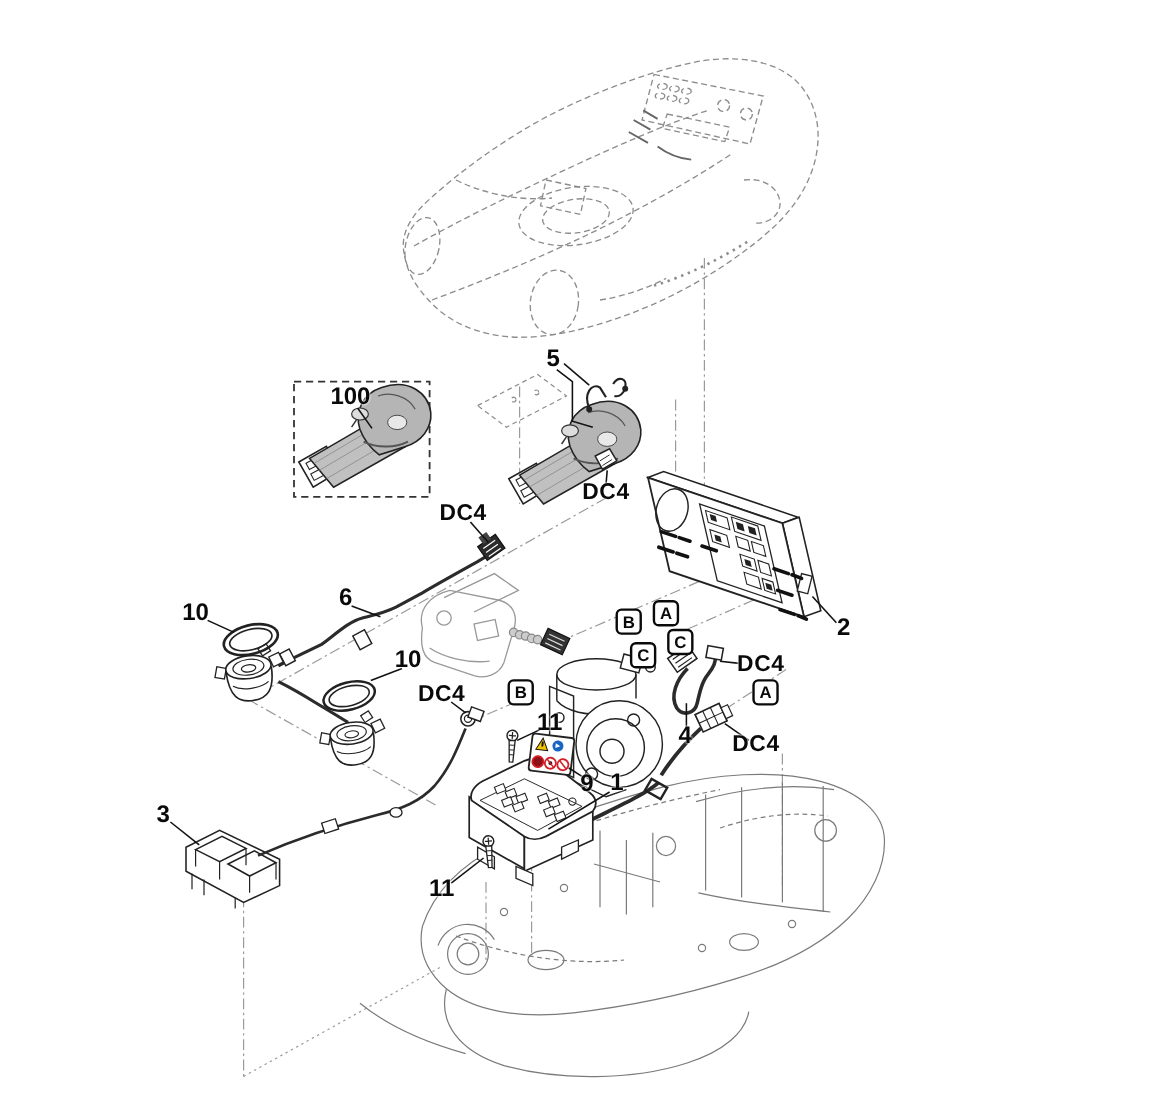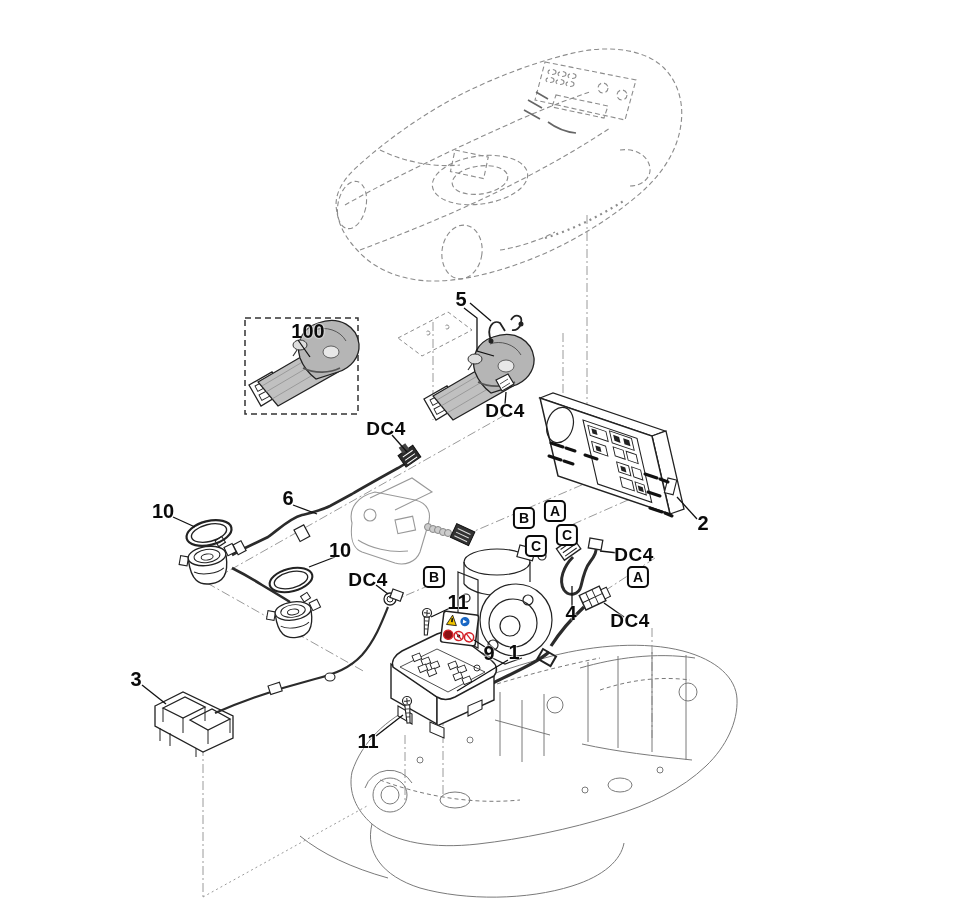--- a/index.html
+++ b/index.html
@@ -372,21 +372,21 @@
     <path d="M508,660 L457,691"></path>
     <path d="M572,606 L572,586"></path>
     <path d="M505,404 L506,392"></path>
     <path d="M392,435 L407,452"></path>
     <path d="M376,585 L388,594"></path>
     <path d="M618,553 L600,551"></path>
     <path d="M624,617 L604,603"></path>
   </g>
 </svg>
 
-<div class="callout" style="left:308px;top:331px">100</div>
+<div class="callout" style="left:292px;top:331px">100</div>
 <div class="callout" style="left:461px;top:299px">5</div>
 <div class="callout" style="left:703px;top:523px">2</div>
 <div class="callout" style="left:288px;top:498px">6</div>
 <div class="callout" style="left:163px;top:511px">10</div>
 <div class="callout" style="left:340px;top:550px">10</div>
 <div class="callout" style="left:136px;top:679px">3</div>
 <div class="callout" style="left:458px;top:602px">11</div>
 <div class="callout" style="left:368px;top:741px">11</div>
 <div class="callout" style="left:489px;top:653px">9</div>
 <div class="callout" style="left:514px;top:652px">1</div>

